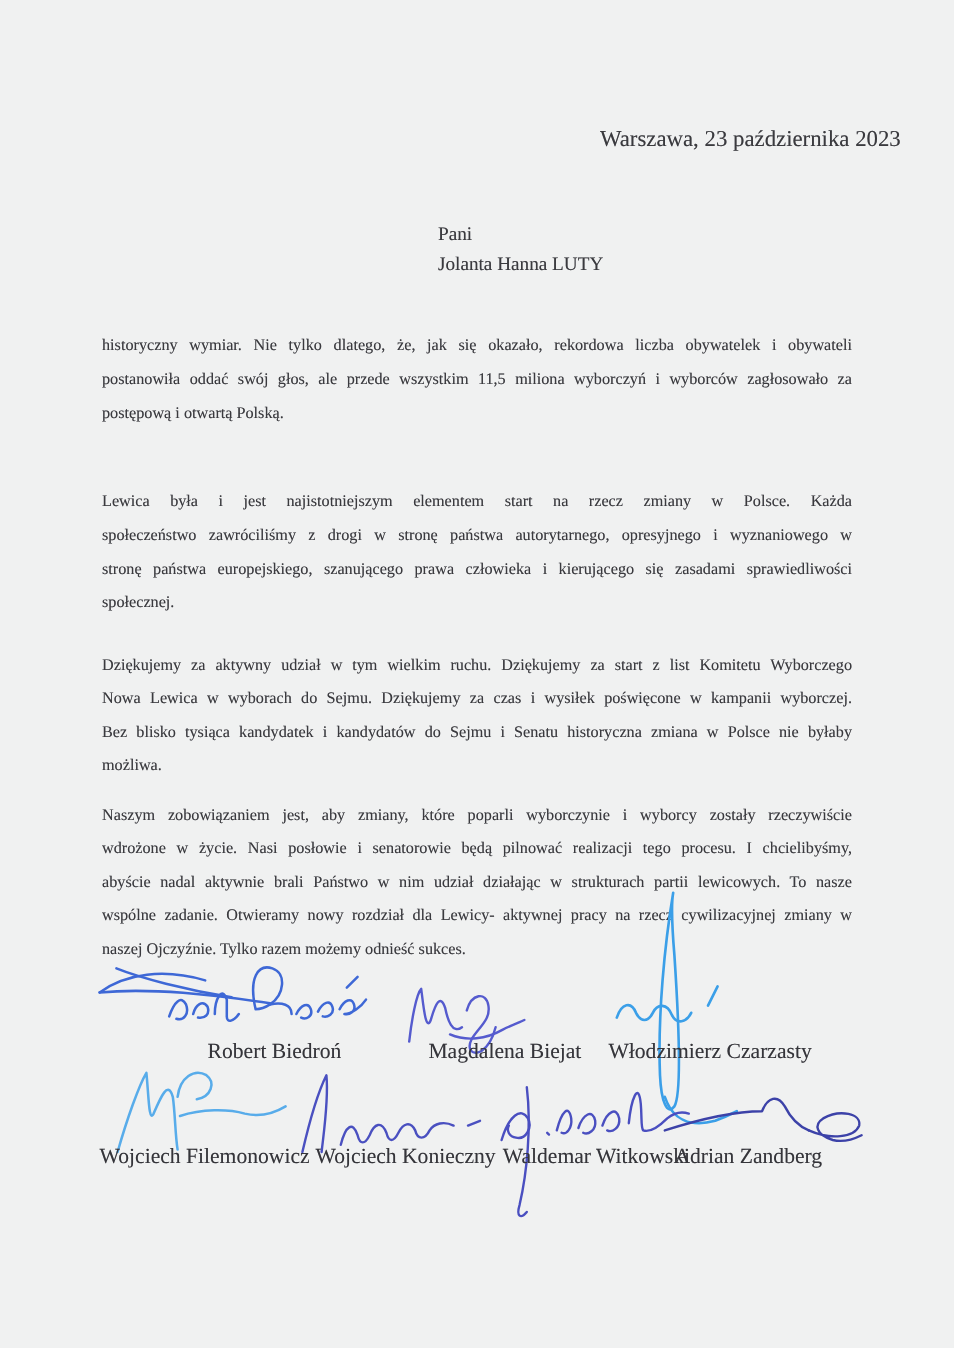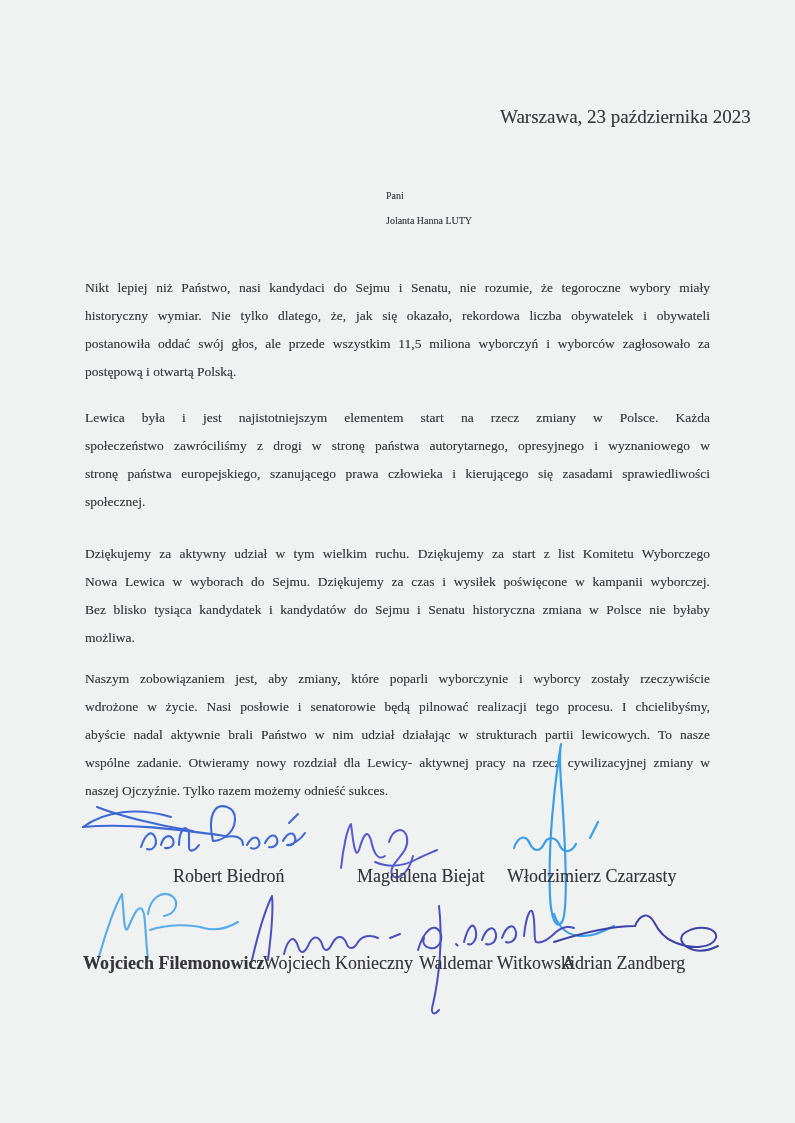--- a/index.html
+++ b/index.html
@@ -9,22 +9,22 @@
     font-family:"Liberation Serif","DejaVu Serif",serif;
     position:relative;overflow:hidden;
   }
   .page{position:absolute;inset:0;}
   .dateline{
     position:absolute;left:500px;top:106px;
     font-size:19px;color:#3a3a3e;white-space:nowrap;
     text-shadow:0 0 .5px rgba(60,60,70,.45);
   }
   .addressee{
-    position:absolute;left:386px;top:183px;
-    font-size:10px;color:#3a3a3e;line-height:25px;
+    position:absolute;left:365px;top:183px;
+    font-size:16px;color:#3a3a3e;line-height:25px;
     text-shadow:0 0 .5px rgba(60,60,70,.45);
   }
   .para{
     position:absolute;left:85px;width:625px;
     font-size:13.5px;color:#3a3a3e;line-height:28px;
     text-shadow:0 0 .5px rgba(60,60,70,.45);
   }
   .para .line{
     text-align:justify;text-align-last:justify;
     white-space:nowrap;height:28px;
@@ -44,21 +44,20 @@
 <div class="page">
 
   <div class="dateline">Warszawa, 23 października 2023</div>
 
   <div class="addressee">
     <div>Pani</div>
     <div>Jolanta Hanna LUTY</div>
   </div>
 
   <div class="para p1">
-      <div class="line">Nikt lepiej niż Państwo, nasi kandydaci do Sejmu i Senatu, nie rozumie, że tegoroczne wybory miały</div>
       <div class="line">historyczny wymiar. Nie tylko dlatego, że, jak się okazało, rekordowa liczba obywatelek i obywateli</div>
       <div class="line">postanowiła oddać swój głos, ale przede wszystkim 11,5 miliona wyborczyń i wyborców zagłosowało za</div>
       <div class="line last">postępową i otwartą Polską.</div>
     </div>
   <div class="para p2">
       <div class="line">Lewica była i jest najistotniejszym elementem start na rzecz zmiany w Polsce. Każda</div>
       <div class="line">społeczeństwo zawróciliśmy z drogi w stronę państwa autorytarnego, opresyjnego i wyznaniowego w</div>
       <div class="line">stronę państwa europejskiego, szanującego prawa człowieka i kierującego się zasadami sprawiedliwości</div>
       <div class="line last">społecznej.</div>
     </div>
@@ -142,18 +141,18 @@
     <g stroke-width="2" stroke="#3c42a8">
       <path d="M4,36 C35,26 65,20 85,20 C90,8 98,6 104,16 C108,24 114,32 124,36"></path>
       <path d="M124,36 C142,44 162,42 166,32 C168,22 150,18 136,26 C128,31 130,40 144,44 C152,46 160,44 168,40"></path>
     </g>
   </svg>
 
   <div class="signame" style="left:173px;top:866px;">Robert Biedroń</div>
   <div class="signame" style="left:333px;top:866px;margin-left:24px;">Magdalena Biejat</div>
   <div class="signame" style="left:475px;top:866px;margin-left:32px;">Włodzimierz Czarzasty</div>
 
-  <div class="signame" style="left:83px;top:953px;font-weight:bold;">Wojciech Filemonowicz</div>
+  <div class="signame" style="left:83px;top:953px;">Wojciech Filemonowicz</div>
   <div class="signame" style="left:263px;top:953px;">Wojciech Konieczny</div>
   <div class="signame" style="left:419px;top:953px;">Waldemar Witkowski</div>
   <div class="signame" style="left:562px;top:953px;">Adrian Zandberg</div>
 
 </div>
 
 </body></html>

